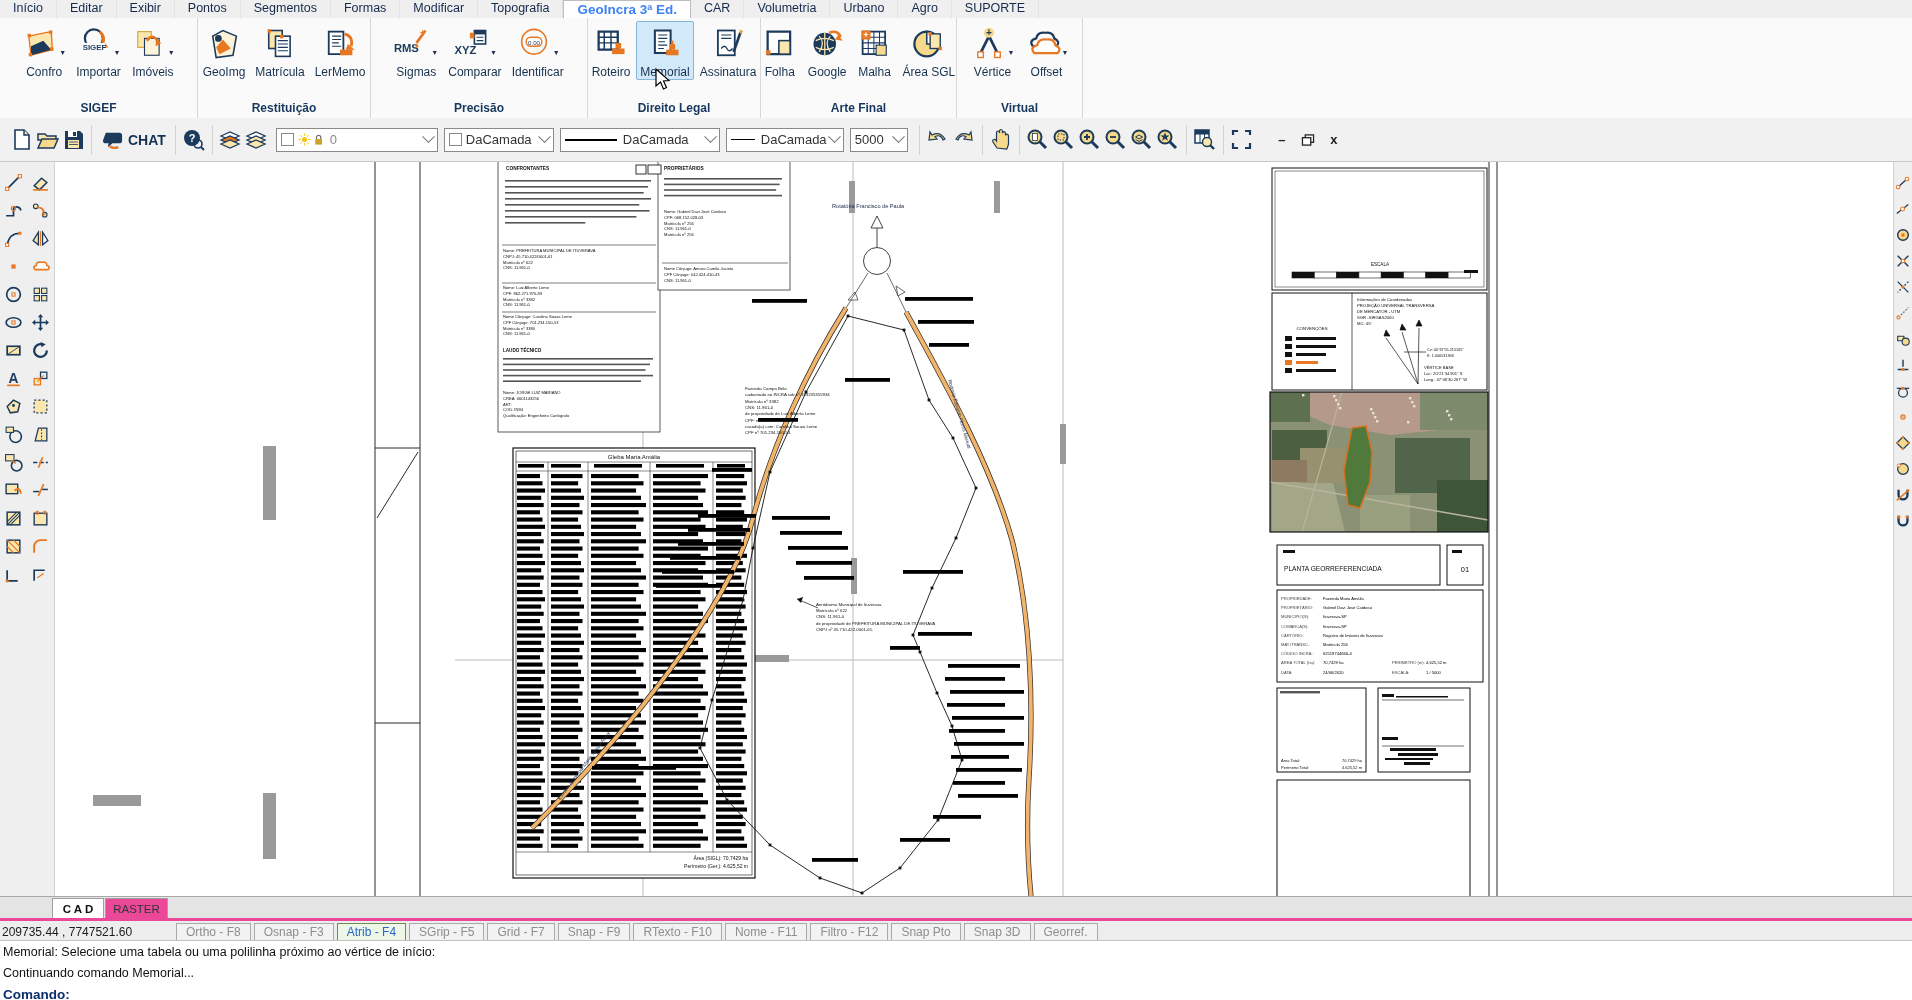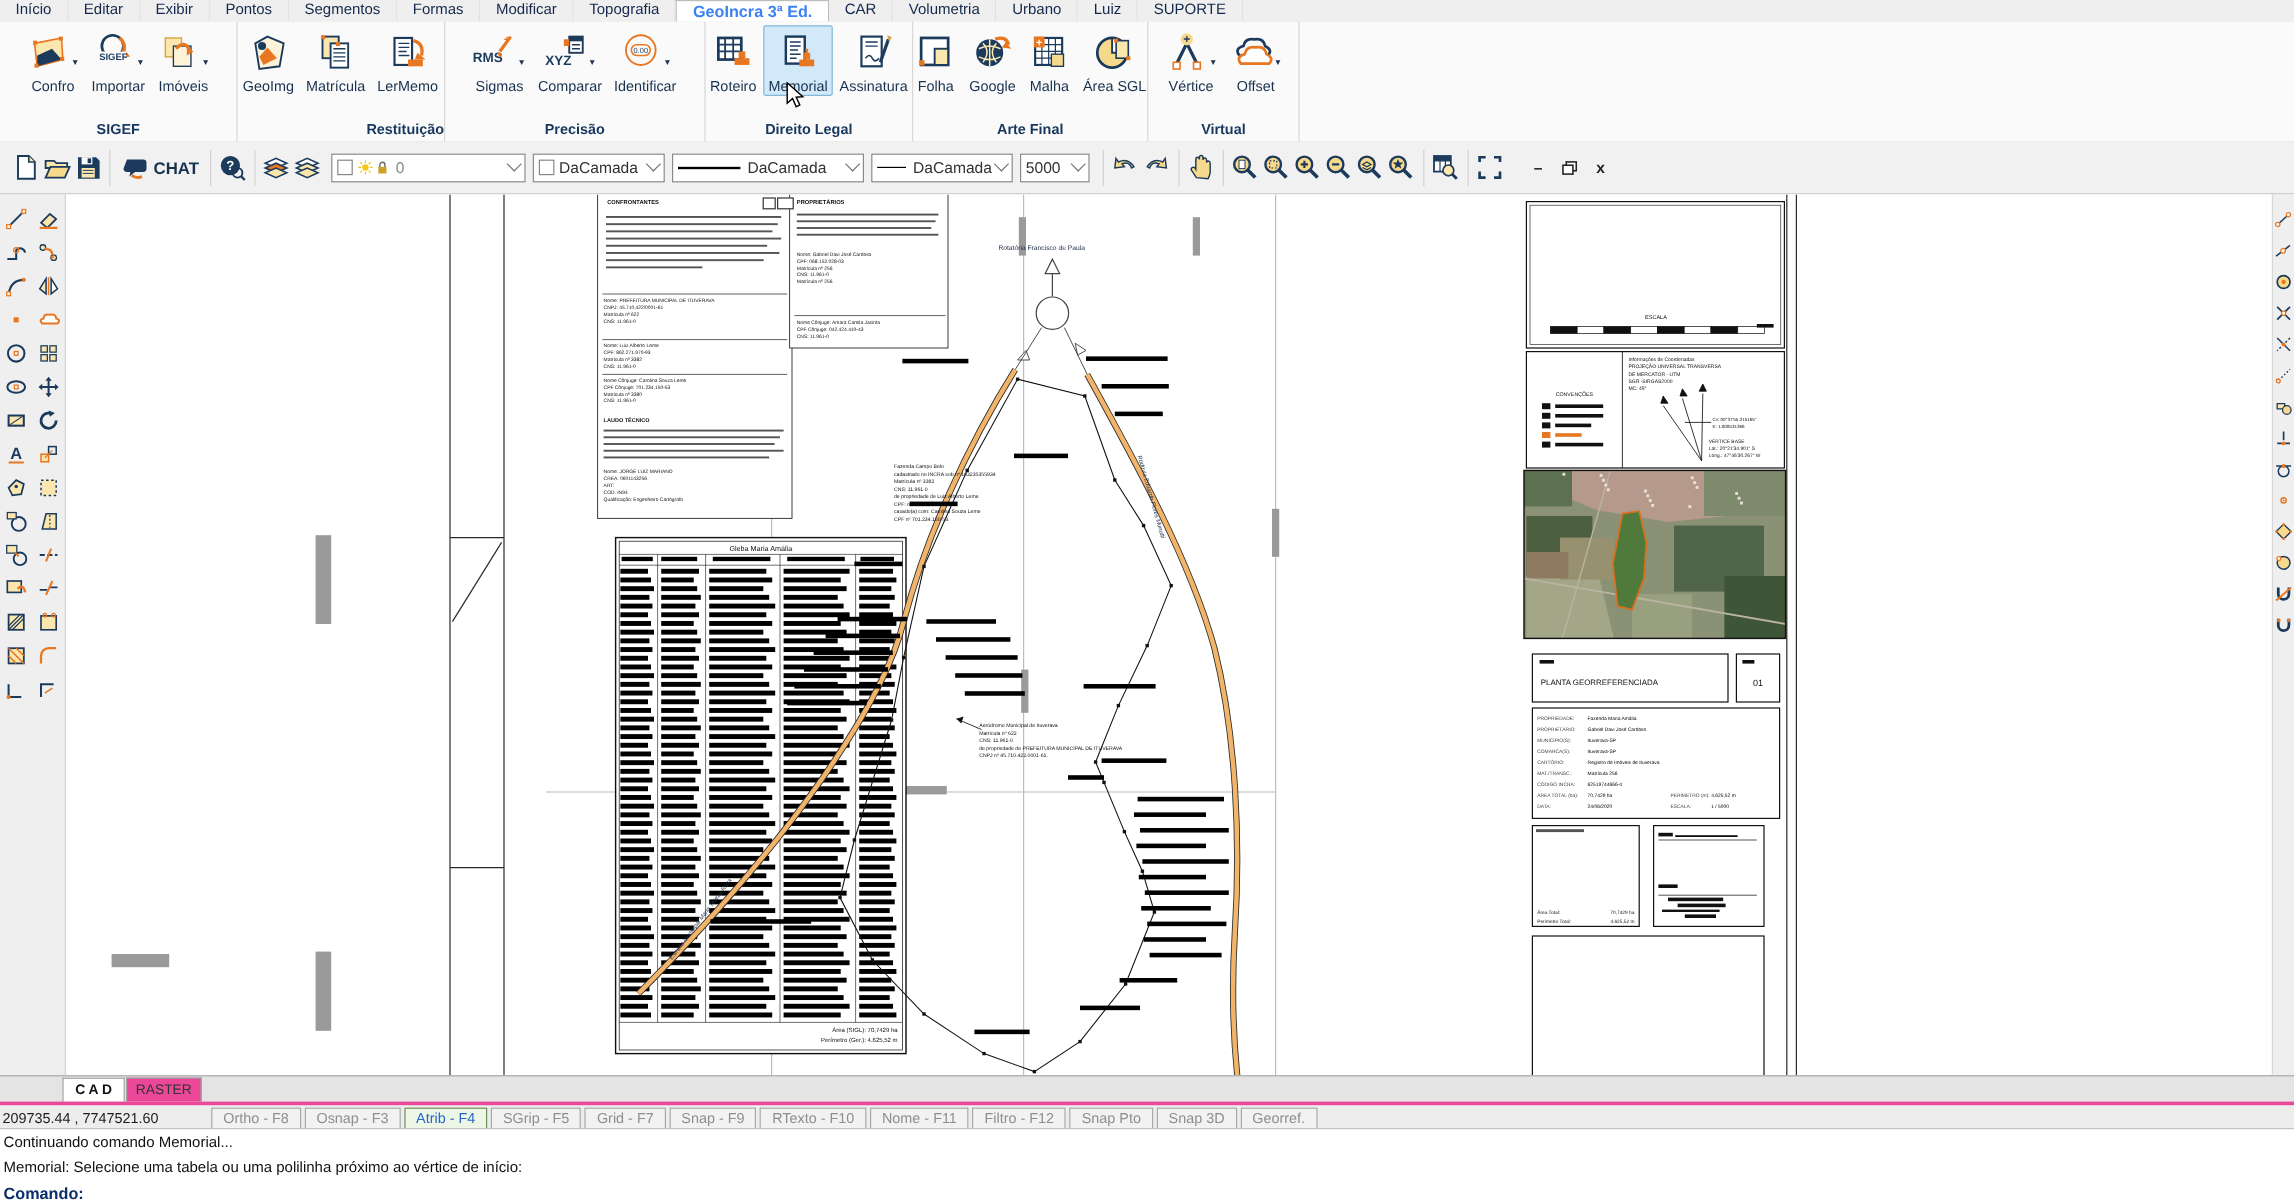--- a/index.html
+++ b/index.html
@@ -79,21 +79,21 @@
     <div class="menu-item">Exibir</div>
     <div class="menu-item">Pontos</div>
     <div class="menu-item">Segmentos</div>
     <div class="menu-item">Formas</div>
     <div class="menu-item">Modificar</div>
     <div class="menu-item">Topografia</div>
     <div class="menu-item active">GeoIncra 3ª Ed.</div>
     <div class="menu-item">CAR</div>
     <div class="menu-item">Volumetria</div>
     <div class="menu-item">Urbano</div>
-    <div class="menu-item">Luiz</div>
+    <div class="menu-item">Agro</div>
     <div class="menu-item">SUPORTE</div>
   </div>
 
 <div class="abs ribbon">
     <div class="rgroup" style="width: 197px;">
       <div class="rbtns">
         <div class="rbtn">
           <div class="ricon-row">
             <svg viewBox="0 0 32 32" class="ricon">
               <path d="M6 9 L26 5 L27 21 L8 26 Z" fill="#fbe7ae" stroke="#e87722" stroke-width="1.2"></path>
@@ -128,21 +128,21 @@
               <path d="M14 13 q6 -7 10 1" fill="none" stroke="#e87722" stroke-width="2.4"></path>
               <polygon points="22,12 27,15 22,18" fill="#e87722"></polygon>
             </svg>
             <span class="rarrow">▼</span>
           </div>
           <div class="rlabel">Imóveis</div>
         </div>
       </div>
       <div class="rgrouplabel">SIGEF</div>
     </div>
-    <div class="rgroup" style="width: 172px; align-items: flex-end;">
+    <div class="rgroup" style="width: 172px;">
       <div class="rbtns">
         <div class="rbtn">
           <div class="ricon-row">
             <svg viewBox="0 0 32 32" class="ricon">
               <path d="M6 9 L15 4 L27 9 L24 26 L9 28 Z" fill="#fdf3d8" stroke="#1b3a5c" stroke-width="1.4"></path>
               <path d="M9 19 L15 12 L22 20 L12 25 Z" fill="#e87722"></path>
               <circle cx="11" cy="11" r="3" fill="#1b3a5c"></circle>
             </svg>
           </div>
           <div class="rlabel">GeoImg</div>
@@ -1476,22 +1476,22 @@
       <span class="fnbtn">Snap - F9</span>
       <span class="fnbtn">RTexto - F10</span>
       <span class="fnbtn">Nome - F11</span>
       <span class="fnbtn">Filtro - F12</span>
       <span class="fnbtn">Snap Pto</span>
       <span class="fnbtn">Snap 3D</span>
       <span class="fnbtn">Georref.</span>
     </span>
 </div>
 <div class="abs command">
+  <div class="cmdline">Memorial: Selecione uma tabela ou uma polilinha próximo ao vértice de início:</div>
   <div class="cmdline">Continuando comando Memorial...</div>
-  <div class="cmdline">Memorial: Selecione uma tabela ou uma polilinha próximo ao vértice de início:</div>
   <div class="cmdprompt">Comando:</div>
 </div>
 
 <div class="abs cursor">
   <svg width="16" height="24" viewBox="0 0 16 24">
       <path d="M1,1 L1,18 L5.5,14 L8.5,21 L11.5,19.5 L8.5,13 L14,12.5 Z" fill="#fff" stroke="#000" stroke-width="1.2"></path>
     </svg>
 </div>
 
 </body></html>

